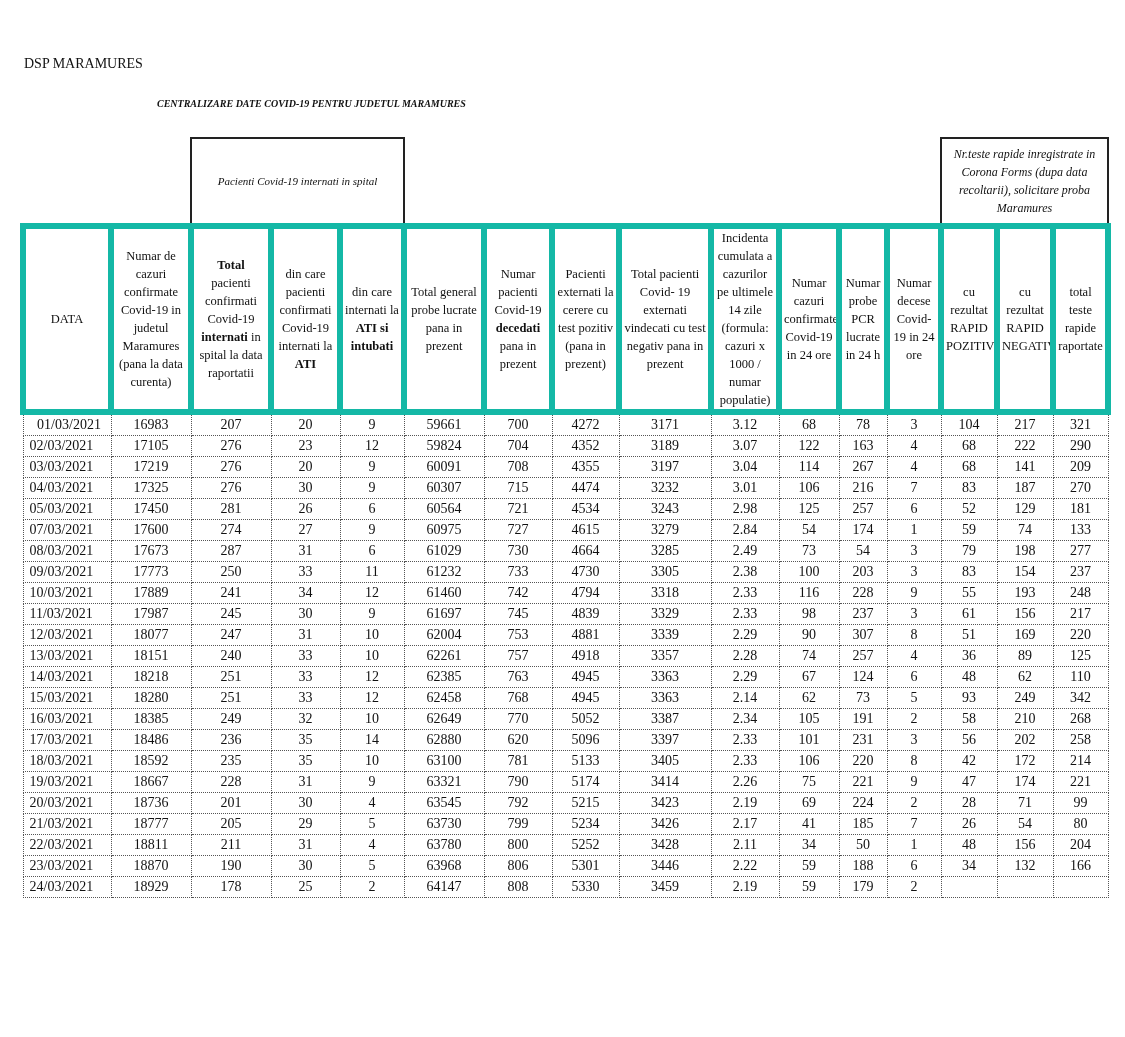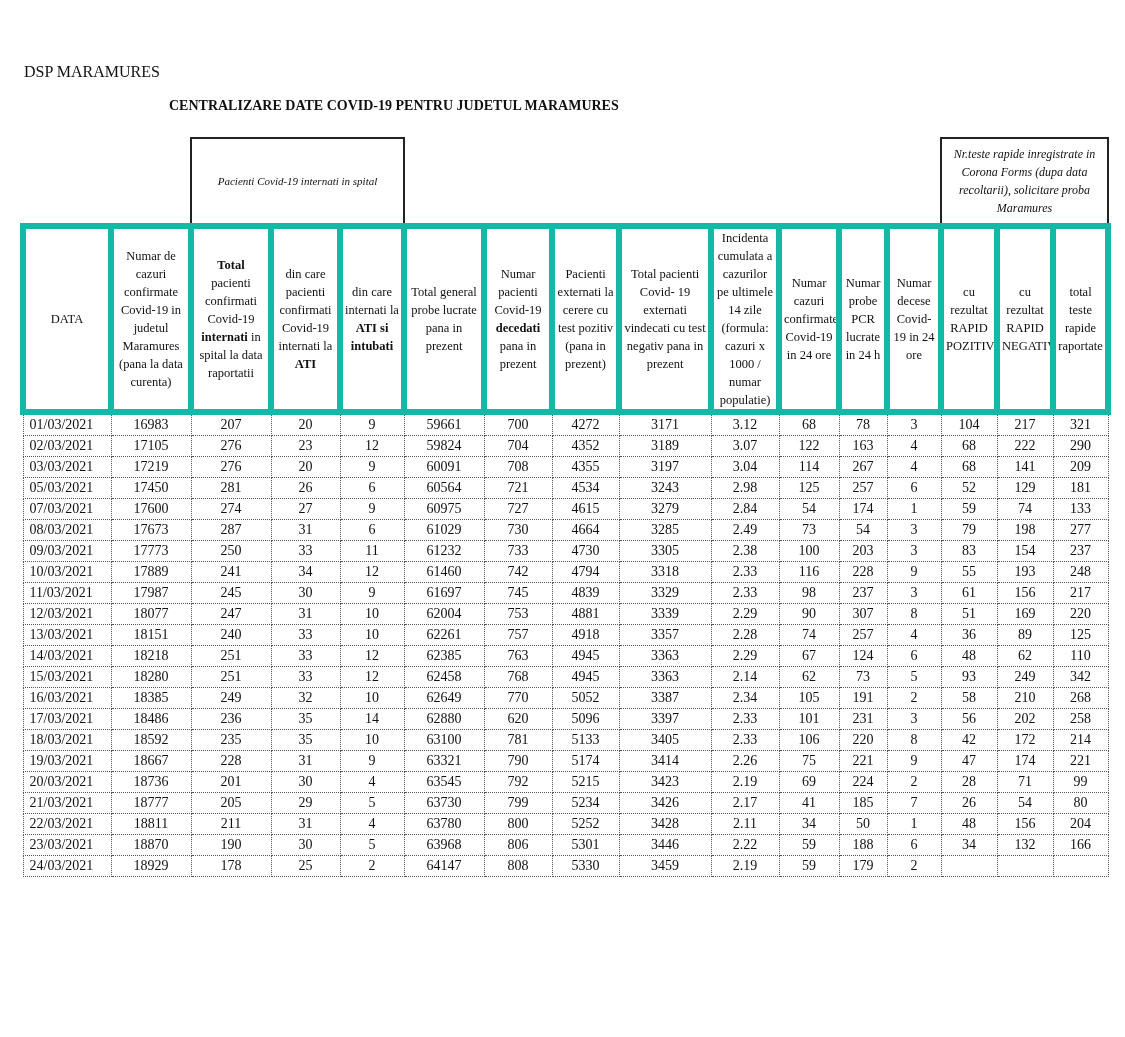--- a/index.html
+++ b/index.html
@@ -1,24 +1,24 @@
 <!DOCTYPE html>
 <html><head>
   <meta charset="utf-8">
   <style>
     html, body { margin: 0; padding: 0; background: #ffffff; }
     body {
       width: 1125px; height: 1037px; position: relative; overflow: hidden;
       font-family: "Liberation Serif", "DejaVu Serif", serif; color: #111;
     }
     .org {
-      position: absolute; left: 24px; top: 56px; font-size: 16px; margin-top: 7px;
+      position: absolute; left: 24px; top: 56px; font-size: 14px;
     }
     .title {
-      position: absolute; left: 169px; top: 98px; font-size: 14px; font-weight: bold;
+      position: absolute; left: 157px; top: 98px; font-size: 10px; font-weight: bold; font-style: italic;
     }
     table.main {
       position: absolute; left: 20px; top: 137px;
       border-collapse: collapse; table-layout: fixed;
       width: 1085px;
     }
     table.main td, table.main th {
       font-weight: normal; text-align: center; vertical-align: middle;
       padding: 0 2px; overflow: hidden;
     }
@@ -31,21 +31,21 @@
     .hdr {
       border: 6px solid #14b8a6; height: 170px;
       font-size: 12.5px; line-height: 18px;
     }
     .hdr b { font-weight: bold; }
     .data td {
       border: 1px dotted #555; height: 20px; font-size: 14px; line-height: 20px;
       padding: 0;
     }
     .data td.date { text-align: left; padding-left: 6px; }
-    tbody.data tr:first-child td { border-top: 2px solid #222; }
+    tbody.data tr:first-child td { border-top: 2px solid #222; text-align: center; }
   </style>
 </head>
 <body>
 
 <div class="org">DSP MARAMURES</div>
 <div class="title">CENTRALIZARE DATE COVID-19 PENTRU JUDETUL MARAMURES</div>
 
 <table class="main">
   <colgroup>
     <col style="width:88px">
@@ -140,20 +140,38 @@
         <td>3197</td>
         <td>3.04</td>
         <td>114</td>
         <td>267</td>
         <td>4</td>
         <td>68</td>
         <td>141</td>
         <td>209</td>
       </tr>
       <tr>
+        <td class="date">04/03/2021</td>
+        <td>17325</td>
+        <td>276</td>
+        <td>30</td>
+        <td>9</td>
+        <td>60307</td>
+        <td>715</td>
+        <td>4474</td>
+        <td>3232</td>
+        <td>3.01</td>
+        <td>106</td>
+        <td>216</td>
+        <td>7</td>
+        <td>83</td>
+        <td>187</td>
+        <td>270</td>
+      </tr>
+      <tr>
         <td class="date">05/03/2021</td>
         <td>17450</td>
         <td>281</td>
         <td>26</td>
         <td>6</td>
         <td>60564</td>
         <td>721</td>
         <td>4534</td>
         <td>3243</td>
         <td>2.98</td>

